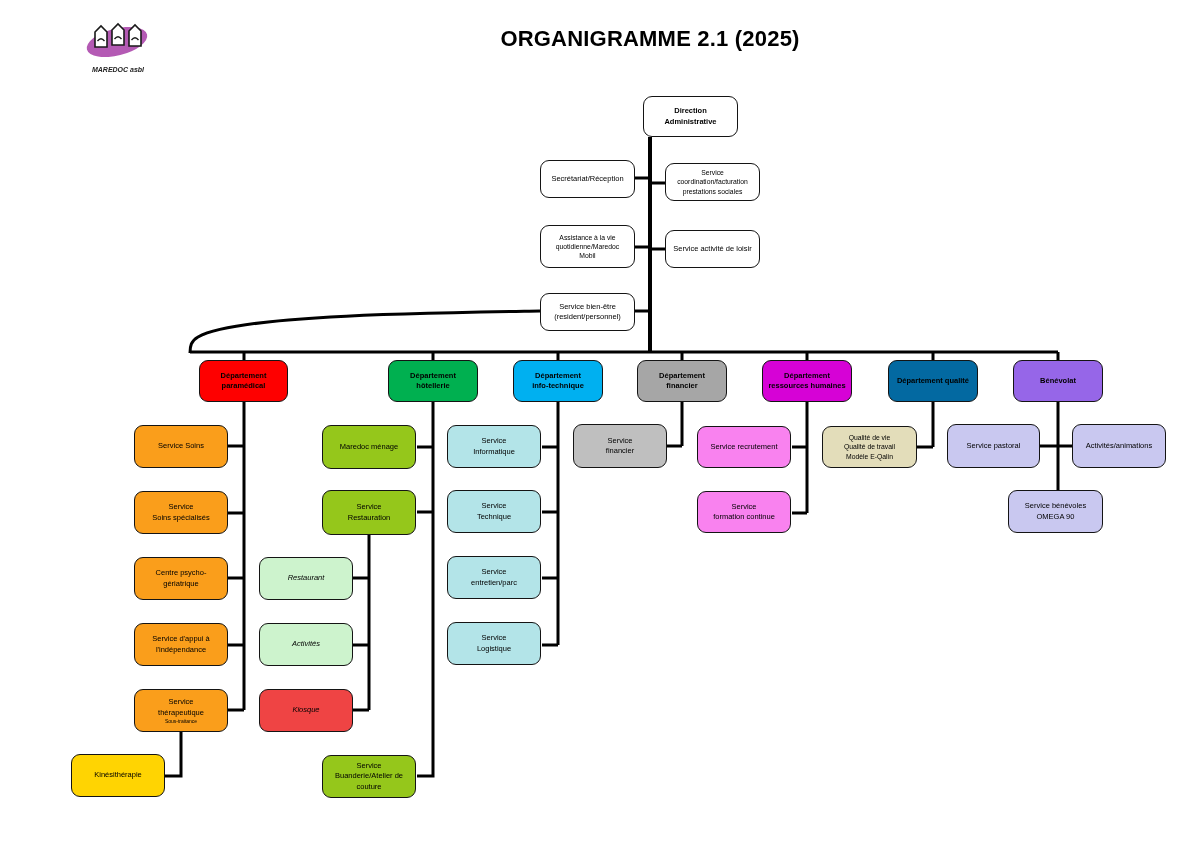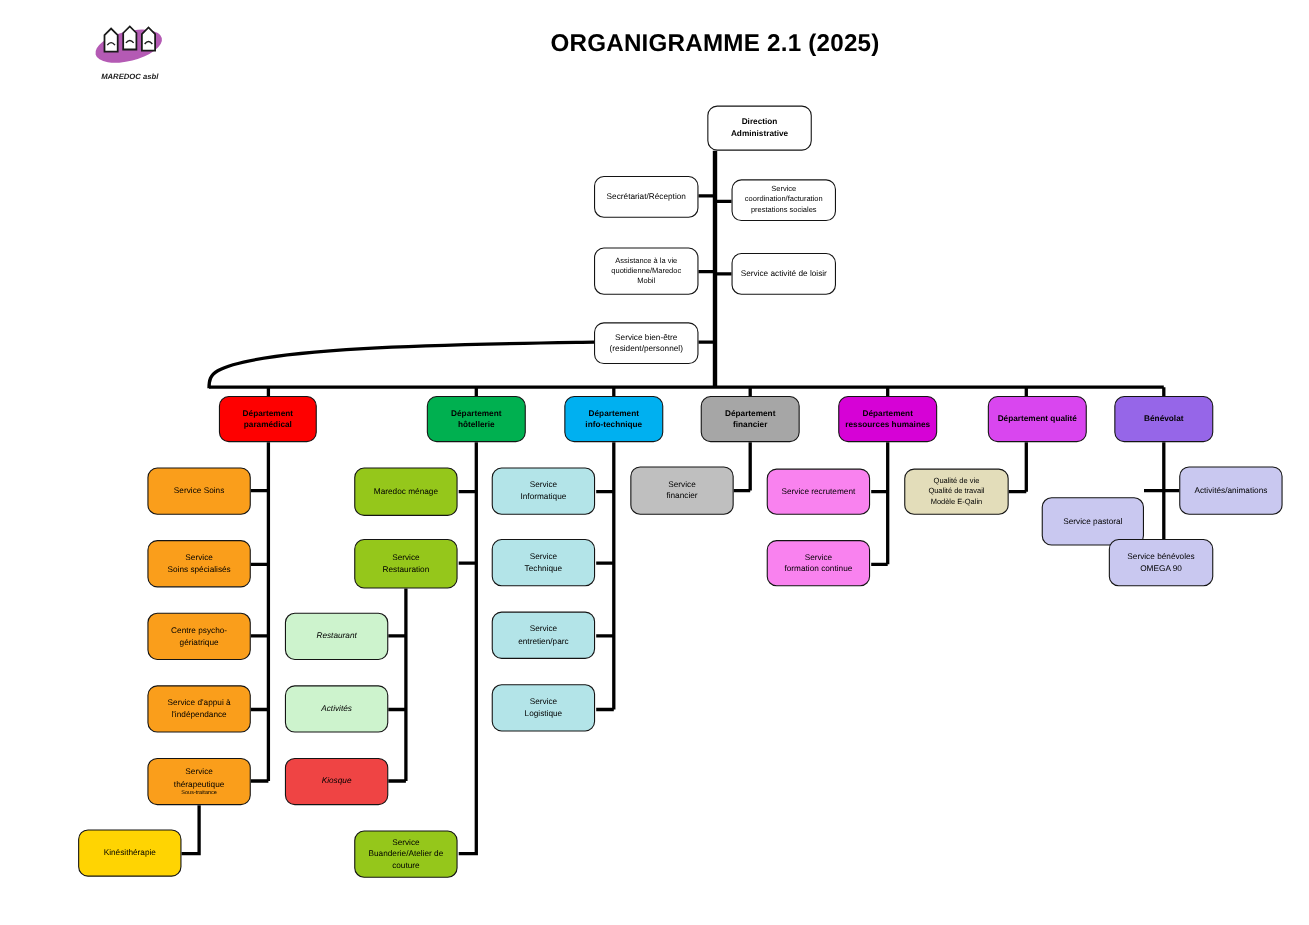--- a/index.html
+++ b/index.html
@@ -101,21 +101,21 @@
 info-technique</span>
   </div>
   <div class="node bold" style="left: 637px; top: 360px; width: 90px; height: 42px; background: rgb(166, 166, 166);">
     <span class="lbl">Département
 financier</span>
   </div>
   <div class="node bold" style="left: 762px; top: 360px; width: 90px; height: 42px; background: rgb(214, 2, 214);">
     <span class="lbl">Département
 ressources humaines</span>
   </div>
-  <div class="node bold" style="left: 888px; top: 360px; width: 90px; height: 42px; background: #d946ef; margin-left: 10px;">
+  <div class="node bold" style="left: 888px; top: 360px; width: 90px; height: 42px; background: #0369a1;">
     <span class="lbl">Département qualité</span>
   </div>
   <div class="node bold" style="left: 1013px; top: 360px; width: 90px; height: 42px; background: rgb(150, 102, 232);">
     <span class="lbl">Bénévolat</span>
   </div>
 
   <div class="node" style="left: 134px; top: 425px; width: 94px; height: 43px; background: rgb(250, 158, 27);">
     <span class="lbl">Service Soins</span>
   </div>
   <div class="node" style="left: 134px; top: 491px; width: 94px; height: 43px; background: rgb(250, 158, 27);">
@@ -190,21 +190,21 @@
     <span class="lbl">Service
 formation continue</span>
   </div>
 
   <div class="node sm" style="left: 822px; top: 426px; width: 95px; height: 42px; background: rgb(227, 221, 186);">
     <span class="lbl">Qualité de vie
 Qualité de travail
 Modèle E-Qalin</span>
   </div>
 
-  <div class="node" style="left: 947px; top: 424px; width: 93px; height: 44px; background: rgb(201, 200, 240); margin-top: 28px;">
+  <div class="node" style="left: 947px; top: 424px; width: 93px; height: 44px; background: rgb(201, 200, 240);">
     <span class="lbl">Service pastoral</span>
   </div>
   <div class="node" style="left: 1072px; top: 424px; width: 94px; height: 44px; background: rgb(201, 200, 240);">
     <span class="lbl">Activités/animations</span>
   </div>
   <div class="node" style="left: 1008px; top: 490px; width: 95px; height: 43px; background: rgb(201, 200, 240);">
     <span class="lbl">Service bénévoles
 OMEGA 90</span>
   </div>
 

